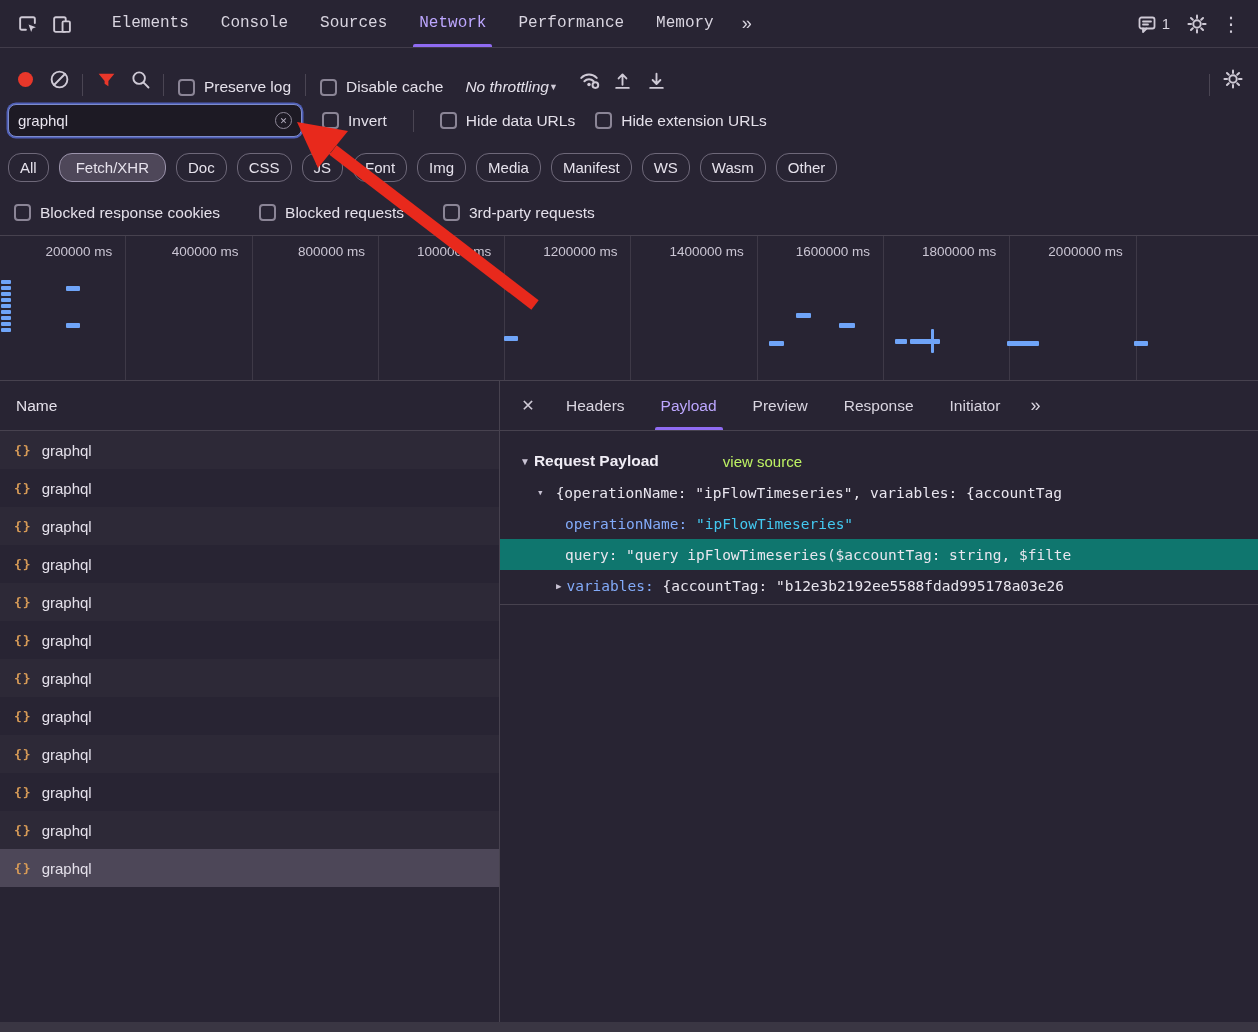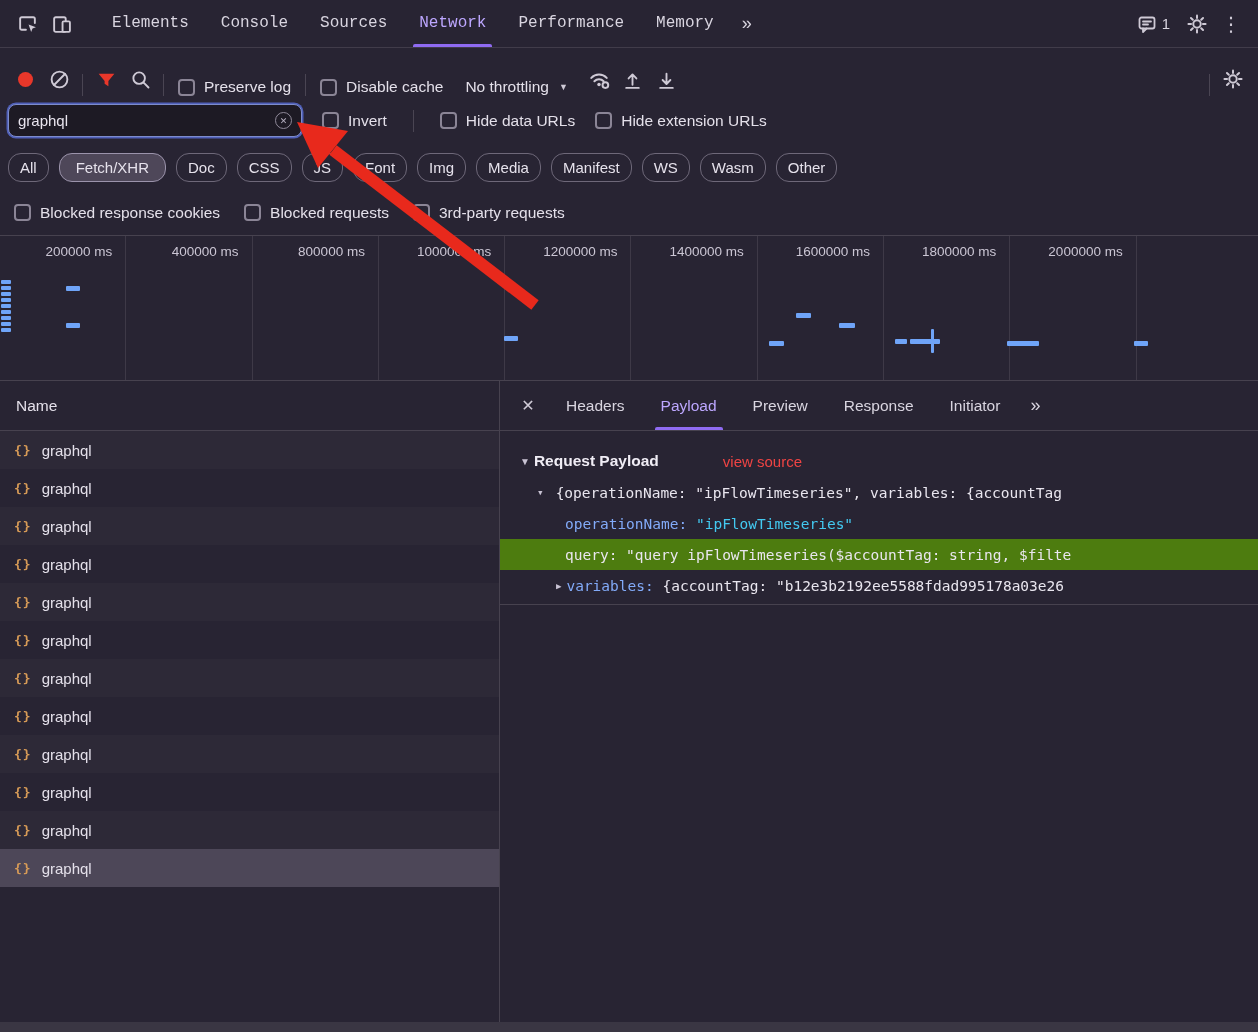--- a/index.html
+++ b/index.html
@@ -22,38 +22,38 @@
   .chevrons { font-size:18px; color:#d9d5e0; padding:0 12px; }
   .spacer { flex:1; }
   .count-num { font-size:15px; color:#d9d5e0; margin:0 10px 0 2px; }
   .kebab { font-size:20px; color:#cfcad6; }
 
   
   .toolbar2 { height:48px; display:flex; align-items:flex-end; padding:0 8px; }
   .rec-dot { width:15px; height:15px; border-radius:50%; background:#e8372a; }
   .cb { display:flex; align-items:center; gap:9px; font-size:15.5px; color:#e4e0ea; flex:0 0 auto; }
   .cbbox { width:17px; height:17px; border:2px solid #8b8596; border-radius:4px; flex:0 0 auto; }
-  .throttle { display:flex; align-items:center; gap:10px; font-size:15.5px; padding:0 14px; }
+  .throttle { display:flex; align-items:center; font-size:15.5px; padding:0 14px;font-style:italic; }
   .caret { font-size:9px; color:#cfcad6; }
 
   
   .filterrow { height:49px; display:flex; align-items:center; padding:0 8px; gap:20px; }
   .filter-input { width:294px; height:33px; background:#1d1a24; border:1.5px solid #7d8ccb;
     box-shadow:0 0 0 1.5px #4f5fb8; border-radius:8px; display:flex; align-items:center;
     justify-content:space-between; padding:0 9px; font-size:15px; color:#e8e4ee; }
   .clear-x { width:17px; height:17px; border:1.5px solid #8f8999; border-radius:50%;
     display:flex; align-items:center; justify-content:center; font-size:9px; color:#b5afc0; }
 
   
   .chiprow { height:45px; display:flex; align-items:center; gap:10px; padding:0 8px; }
   .chip { padding:5px 11px; border:1px solid #6e6879; border-radius:13px; font-size:15px; color:#e6e2ec; flex:0 0 auto; }
   .chip.sel { background:#4e4759; border-color:#9b93ab; padding:5px 16px; }
 
   
-  .optrow { height:45px; display:flex; align-items:center; gap:24px; padding:0 14px; }
+  .optrow { height:45px; display:flex; align-items:center; gap:39px; padding:0 14px; }
 
   
   .waterfall { height:146px; border-top:1px solid #47424f; border-bottom:1px solid #47424f;
     position:relative; display:flex; overflow:hidden; }
   .wcol { flex:0 0 126.3px; border-right:1px solid #3e3947; font-size:13.5px; color:#cbc6d4;
     text-align:right; padding:8px 13px 0 0; }
   .wcol:last-child { border-right:none; }
   .wbars { position:absolute; inset:0; }
   .wbar { position:absolute; background:#6fa4f8; border-radius:1px; }
 
@@ -72,28 +72,28 @@
   .det-tabs { height:50px; border-bottom:1px solid #47424f; display:flex; align-items:center; padding:0 8px; flex:0 0 auto; }
   .close-x { font-size:16px; color:#cfcad6; width:40px; text-align:center; }
   .dtab { padding:0 18px; height:49px; line-height:49px; font-size:15.5px; color:#d9d5e0; position:relative; flex:0 0 auto; }
   .dtab.sel { color:#bda7ff; }
   .dtab.sel::after { content:""; position:absolute; left:12px; right:12px; bottom:0; height:3px; background:#8f6bf2; border-radius:2px 2px 0 0; }
 
   .payload { padding-top:14px; overflow:hidden; }
   .pl-title-row { display:flex; align-items:center; padding-left:20px; height:32px; }
   .tri { color:#c9c3d4; font-size:11px; margin-right:4px; flex:0 0 auto; }
   .pl-title { font-size:15.5px; font-weight:bold; color:#f0edf5; }
-  .view-source { font-size:15px; color:#ef4444; margin-left:64px; }
+  .view-source { font-size:15px; color:#bef264; margin-left:64px; }
   .pl-line { font-family:"DejaVu Sans Mono", monospace; font-size:14.5px; height:31px;
     display:flex; align-items:center; white-space:pre; overflow:hidden; color:#e9e6ef; }
   .summary { padding-left:37px; }
   .prop { padding-left:65px; }
   .key { color:#82aaf8;text-align:right; }
   .cyan { color:#43c9f1; }
-  .query-row { background:#4d7c0f; padding-left:65px; }
+  .query-row { background:#0f766e; padding-left:65px; }
   .vars-row { padding-left:56px; }
   .pl-sep { border-bottom:1px solid #47424f; margin-top:3px; }
 
   .bottomstrip { position:absolute; left:0; right:0; bottom:0; height:10px; background:#3a3643; }
 
   .arrow-overlay { position:absolute; inset:0; z-index:50; pointer-events:none; }
 </style>
 </head>
 <body>
 

